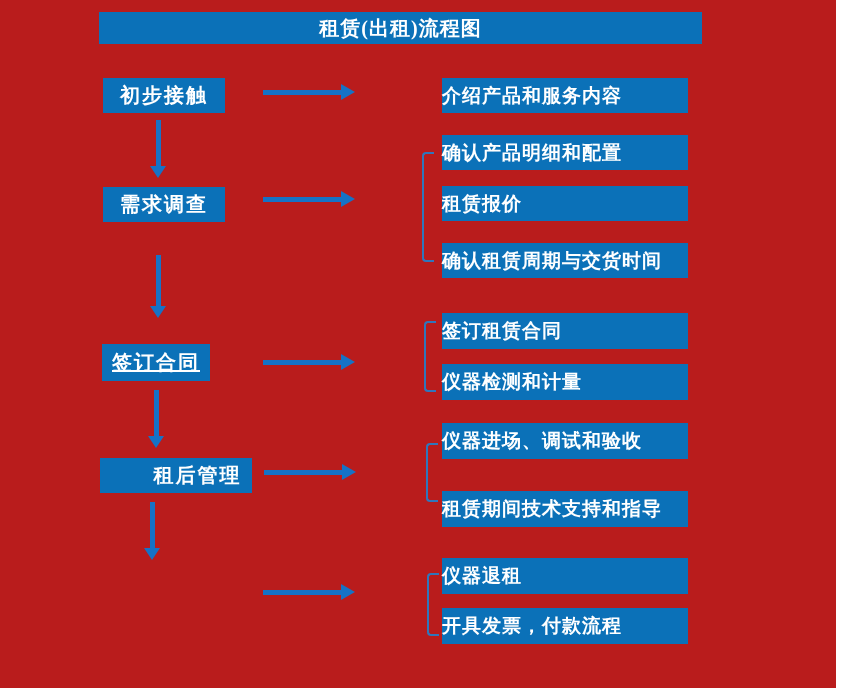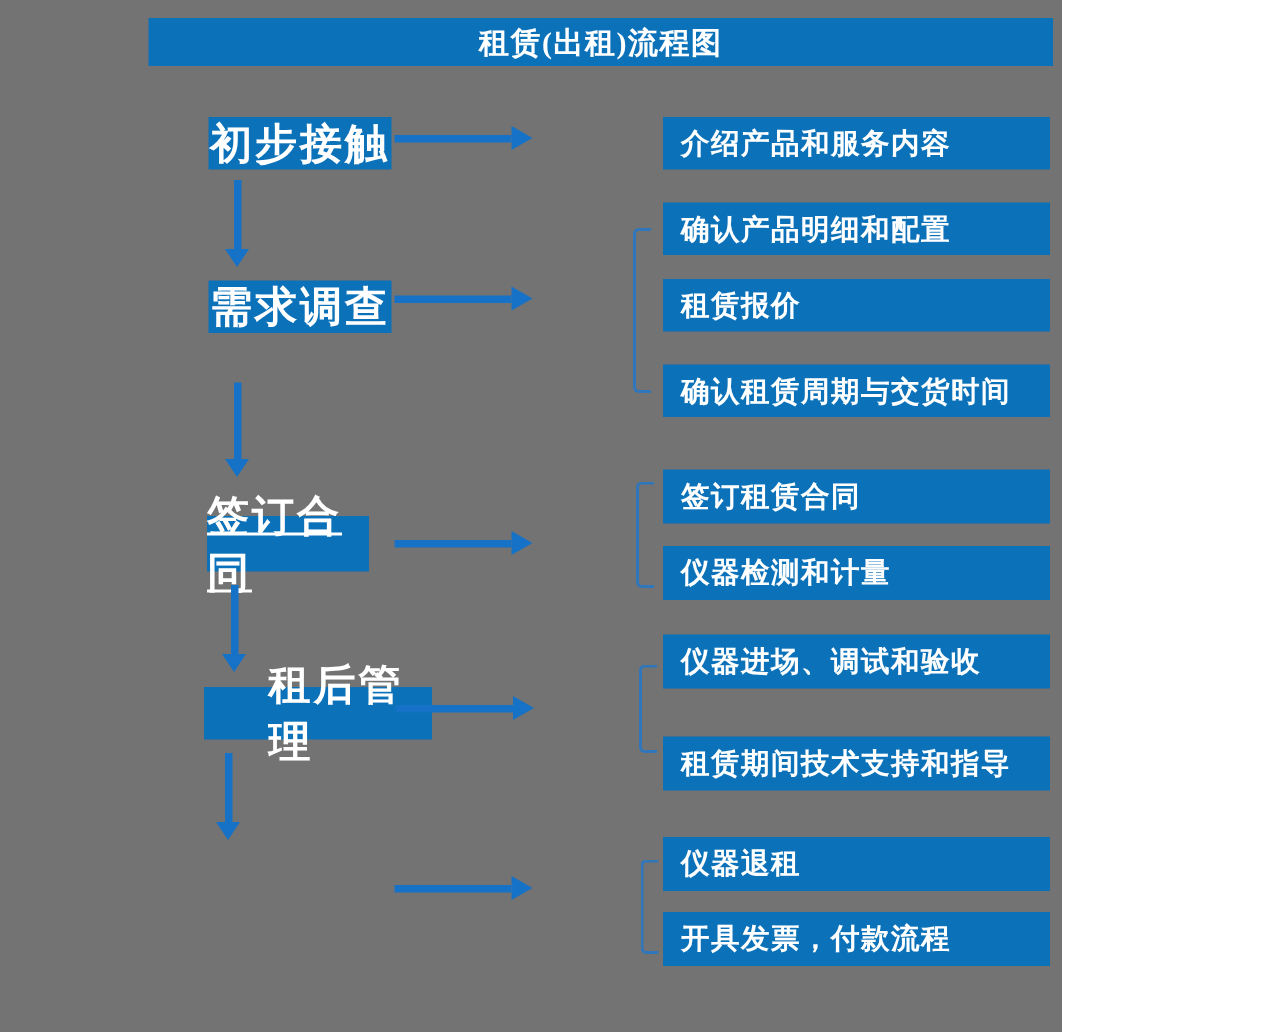--- a/index.html
+++ b/index.html
@@ -1,52 +1,50 @@
 <!DOCTYPE html>
 <html><head>
 <meta charset="utf-8">
 <style>
   html, body { margin: 0; padding: 0; background: #ffffff; }
   .canvas {
     position: relative;
-    width: 708px;
+    width: 836px;
     height: 688px;
-    background: #737373;
+    background: #b91c1c;
     overflow: hidden;
     font-family: "Liberation Serif", "DejaVu Serif", serif;
   }
   .title-bar {
     position: absolute;
     left: 99px; top: 12px; width: 603px; height: 32px;
     background: #0b71b8;
     color: #ffffff;
     font-size: 20px;
     font-weight: bold;
     display: flex; align-items: center; justify-content: center;
     letter-spacing: 1px;
   }
   .lbox {
     position: absolute;
     background: #0b71b8;
     color: #ffffff;
-    font-size: 28px;
+    font-size: 20px;
     font-weight: bold;
     display: flex; align-items: center; justify-content: center;
     letter-spacing: 2px;
-    margin-left: 36px;
   }
   .rbox {
     position: absolute;
     left: 442px; width: 246px;
     background: #0b71b8;
     color: #ffffff;
     font-size: 19px;
     font-weight: bold;
     display: flex; align-items: center;
-    padding-left: 12px;
     letter-spacing: 1px;
   }
   .harrow { position: absolute; width: 92px; height: 17px; }
   .harrow::before {
     content: ""; position: absolute; left: 0; top: 6px;
     width: 78px; height: 5px; background: #1672c6;
   }
   .harrow::after {
     content: ""; position: absolute; right: 0; top: 0; width: 0; height: 0;
     border-left: 14px solid #1672c6;

